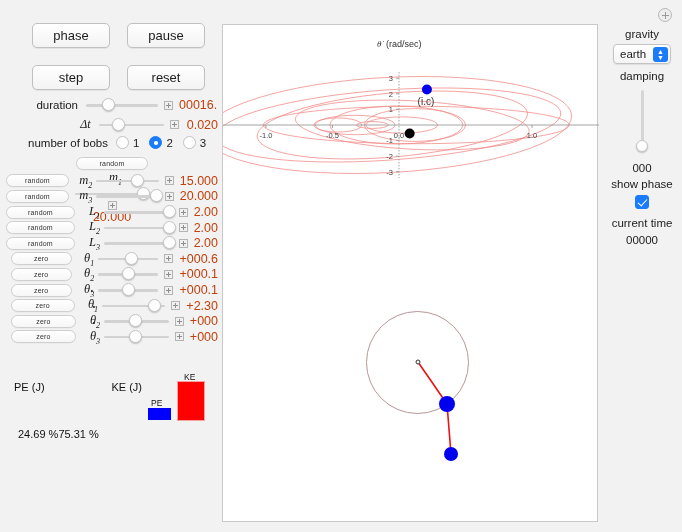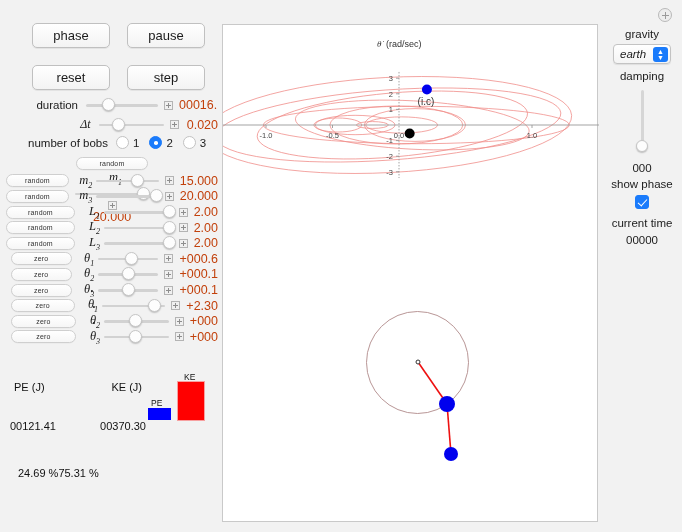--- a/index.html
+++ b/index.html
@@ -129,21 +129,21 @@
     position: absolute; width: 80px; text-align: center;
     font-size: 11.5px; color: #1b1b1b;
   }
   .popup {
     position: absolute; left: 11px; width: 58px; height: 20px;
     border: 1px solid #c3c3c3; border-radius: 4px;
     background: linear-gradient(#ffffff,#f4f4f4);
     display: flex; align-items: center; box-shadow: 0 1px 1px rgba(0,0,0,.08);
     cursor: pointer;
   }
-  .popup .pv { font-size: 11.5px; color: #1b1b1b; padding-left: 6px; font-style: italic; }
+  .popup .pv { font-size: 11.5px; color: #1b1b1b; padding-left: 6px; }
   .popup .stepper {
     position: absolute; right: 2px; top: 2px;
     width: 15px; height: 15px; border-radius: 3px; background: #1a7bfb;
     display: flex; flex-direction: column; align-items: center; justify-content: center;
     color: #fff; line-height: 6px; font-size: 7px;
   }
   .vslider { position: absolute; }
   .vslider .vtrack {
     position: absolute; left: 4.5px; top: 0; width: 3px; height: 100%;
     background: #d6d6d6; border-radius: 2px;
@@ -170,22 +170,22 @@
 
   <div class="win-close"></div>
 
   <div class="left-col">
 
     <div class="btn-row" style="top:23px;">
       <div class="big-btn">phase</div>
       <div class="big-btn">pause</div>
     </div>
     <div class="btn-row" style="top:65px;">
+      <div class="big-btn">step</div>
       <div class="big-btn">reset</div>
-      <div class="big-btn">step</div>
     </div>
 
     <div class="param-row" style="left:0px; top:98px; width:218px;">
       <div class="param-label" style="width:78px;">duration</div>
       <div class="slider" style="width:72px; margin-left:8px;">
         <div class="track"></div>
         <div class="knob" style="left:22%;"></div>
       </div>
       <div class="plusbox" style="margin-left:6px;"></div>
       <div class="val" style="margin-left:6px;">00016.</div>
@@ -333,24 +333,20 @@
           </div>
           <div class="plusbox" style="margin-left: 6px;"></div>
           <div class="val" style="margin-left: 6px;">+000</div>
         </div>
       </div>
 
     <div class="energy-text" style="left:8px; top:355px; width:140px;">
       <div style="display:flex; justify-content:space-between; padding:0 6px;">
         <span>PE (J)</span>
         <span>KE (J)</span>
-      </div>
-      <div style="display:flex; justify-content:space-between; padding:0 2px;">
-        <span>00121.41</span>
-        <span>00370.30</span>
       </div>
       <div style="display:flex; padding:0 10px;margin-top:8px;">
         <span>24.69 %</span>
         <span>75.31 %</span>
       </div>
     </div>
 
     <div class="bar-wrap" style="left:148px; top:358px; width:62px; height:62px;">
       <div class="bar-lab" id="pe-bar-lab" style="left: 3px; top: 39.655px;">PE</div>
       <div class="bar-lab" id="ke-bar-lab" style="left: 36px; top: 14.345px;">KE</div>

